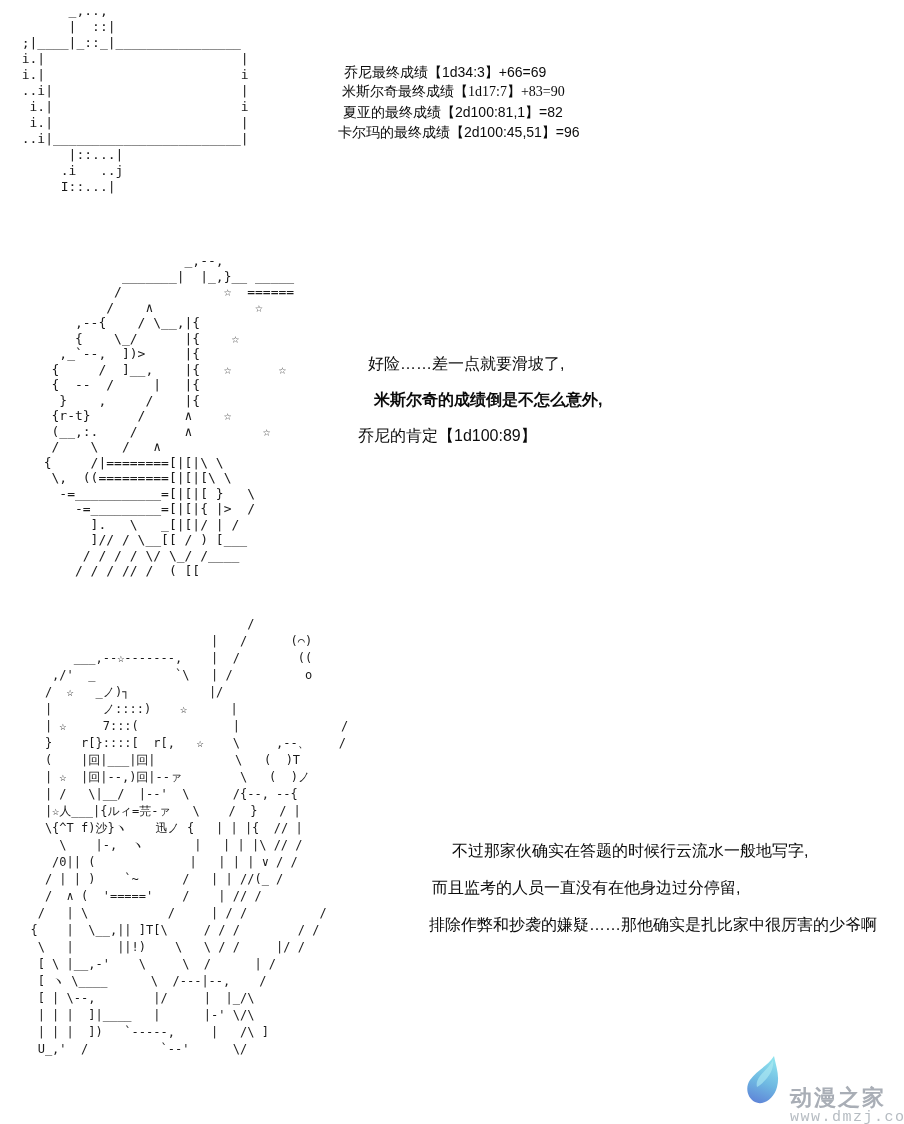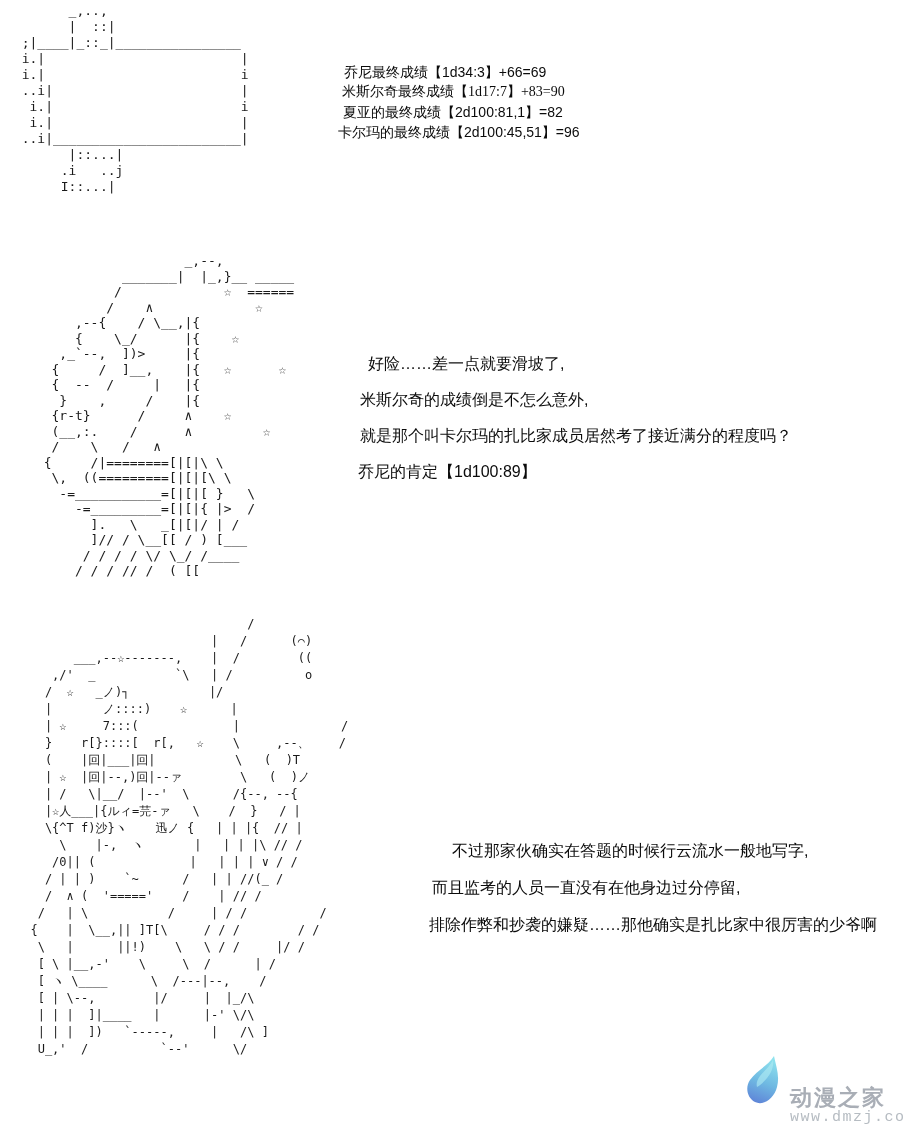--- a/index.html
+++ b/index.html
@@ -28,21 +28,21 @@
 
   #score-block{left:338px;top:62px;font-size:14px;line-height:20px;}
   #score-block .i0{margin-left:6px;}
   #score-block .i1{margin-left:4px;font-family:Liberation Serif, serif;}
   #score-block .i2{margin-left:5px;}
   #score-block .i3{margin-left:0;}
 
   #dialogue1{left:358px;top:354px;font-size:16px;line-height:20px;}
   #dialogue1 .tline{margin-bottom:16px;}
   #dialogue1 .i0{margin-left:10px;}
-  #dialogue1 .i1{margin-left:2px;}
+  #dialogue1 .i1{margin-left:16px;font-weight:bold;}
   #dialogue1 .i2{margin-left:2px;}
   #dialogue1 .i3{margin-left:0;}
 
   #dialogue2{left:429px;top:841px;font-size:16px;line-height:20px;}
   #dialogue2 .tline{margin-bottom:17px;}
   #dialogue2 .i0{margin-left:23px;}
   #dialogue2 .i1{margin-left:3px;}
   #dialogue2 .i2{margin-left:0;}
 
   .watermark{
@@ -103,21 +103,20 @@
     -=___________=[|[|[ }   \
       -=_________=[|[|{ |&gt;  /
         ].   \   _[|[|/ | /
         ]// / \__[[ / ) [___
        / / / / \/ \_/ /____
       / / / // /  ( [[</pre>
 
   <div class="textblock" id="dialogue1">
     <div class="tline i0">好险……差一点就要滑坡了,</div>
     <div class="tline i1">米斯尔奇的成绩倒是不怎么意外,</div>
-    <div class="tline i2">就是那个叫卡尔玛的扎比家成员居然考了接近满分的程度吗？</div>
     <div class="tline i3">乔尼的肯定【1d100:89】</div>
   </div>
 
   <pre class="aa" id="aa-character">                                /
                            |   /      (⌒)
         ___,--☆-------,    |  /        ((
      ,/'  _           `\   | /          o
     /  ☆   _ノ)┐           |/
     |       ノ::::)    ☆      |
     | ☆     7:::(             |              /

